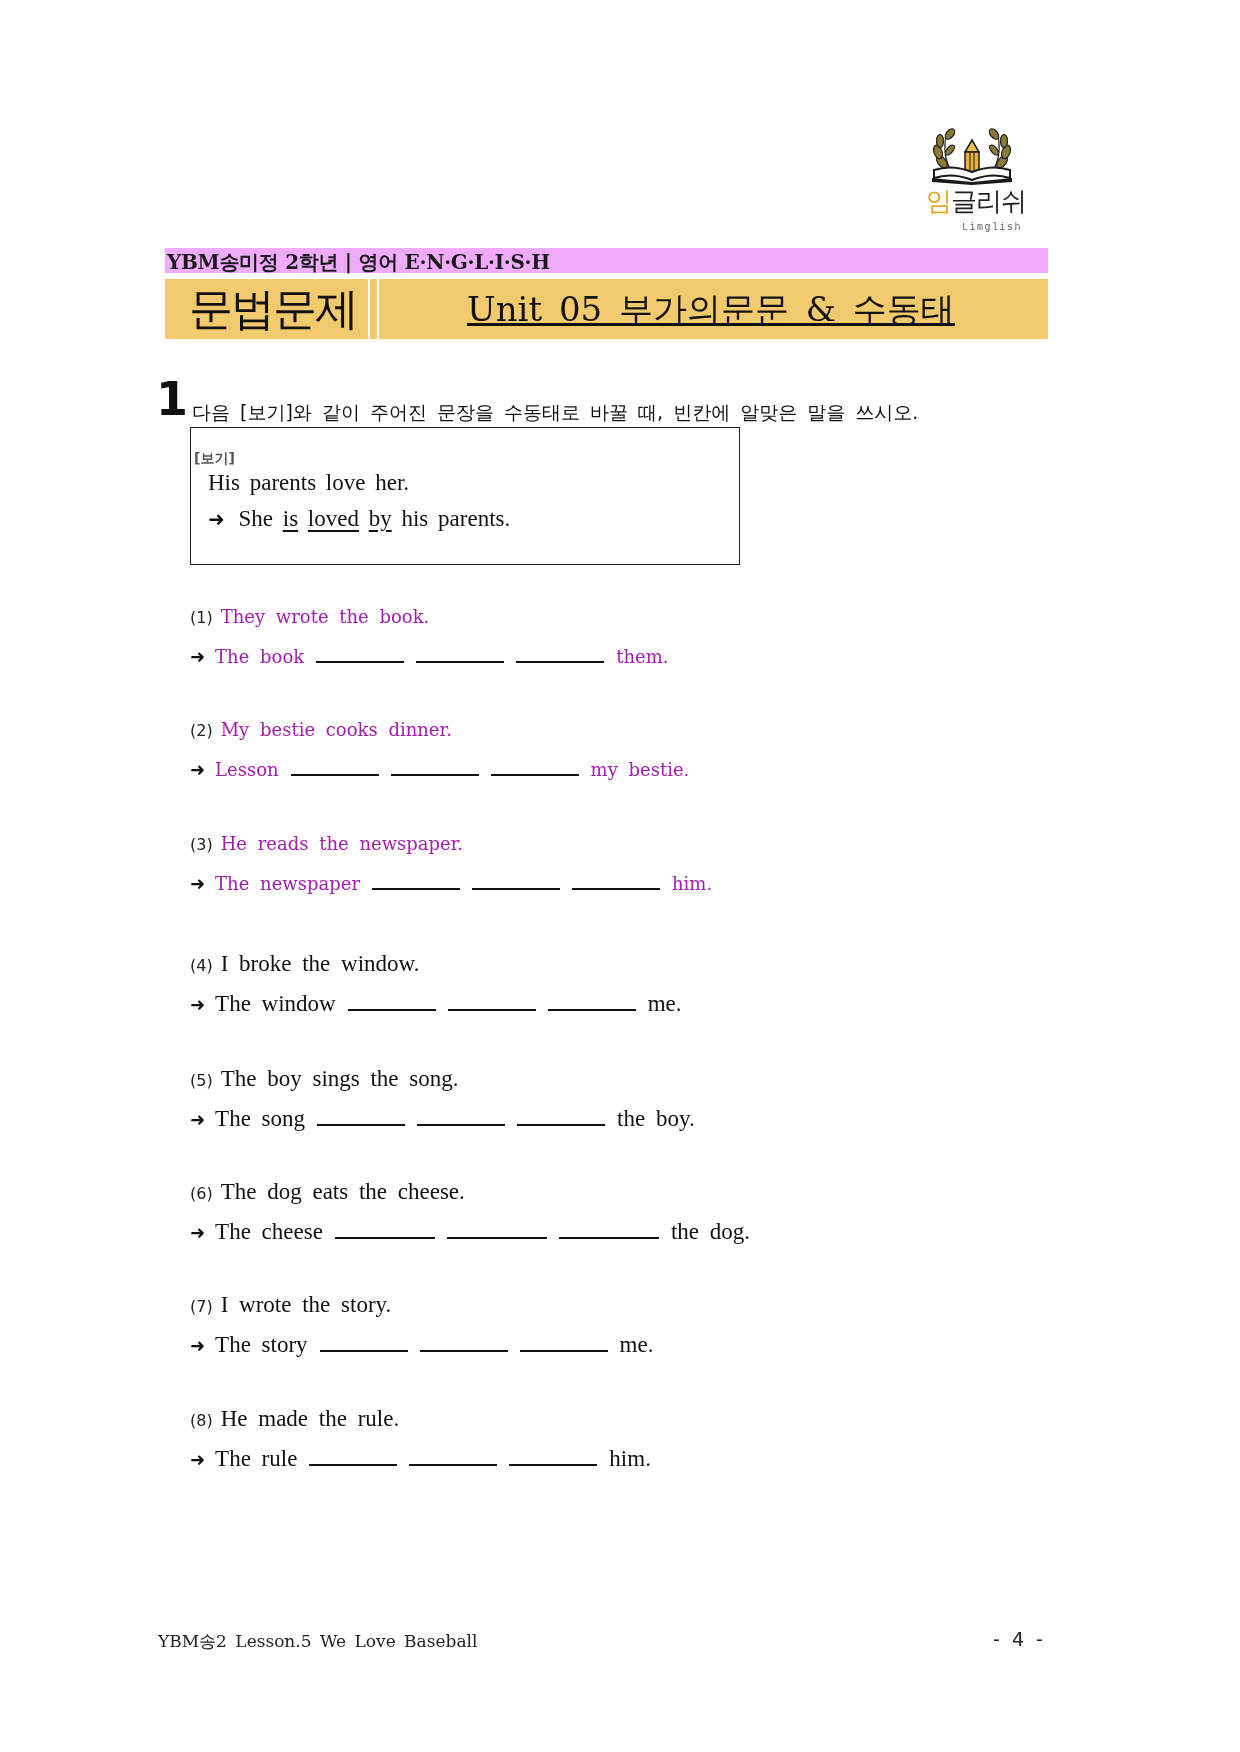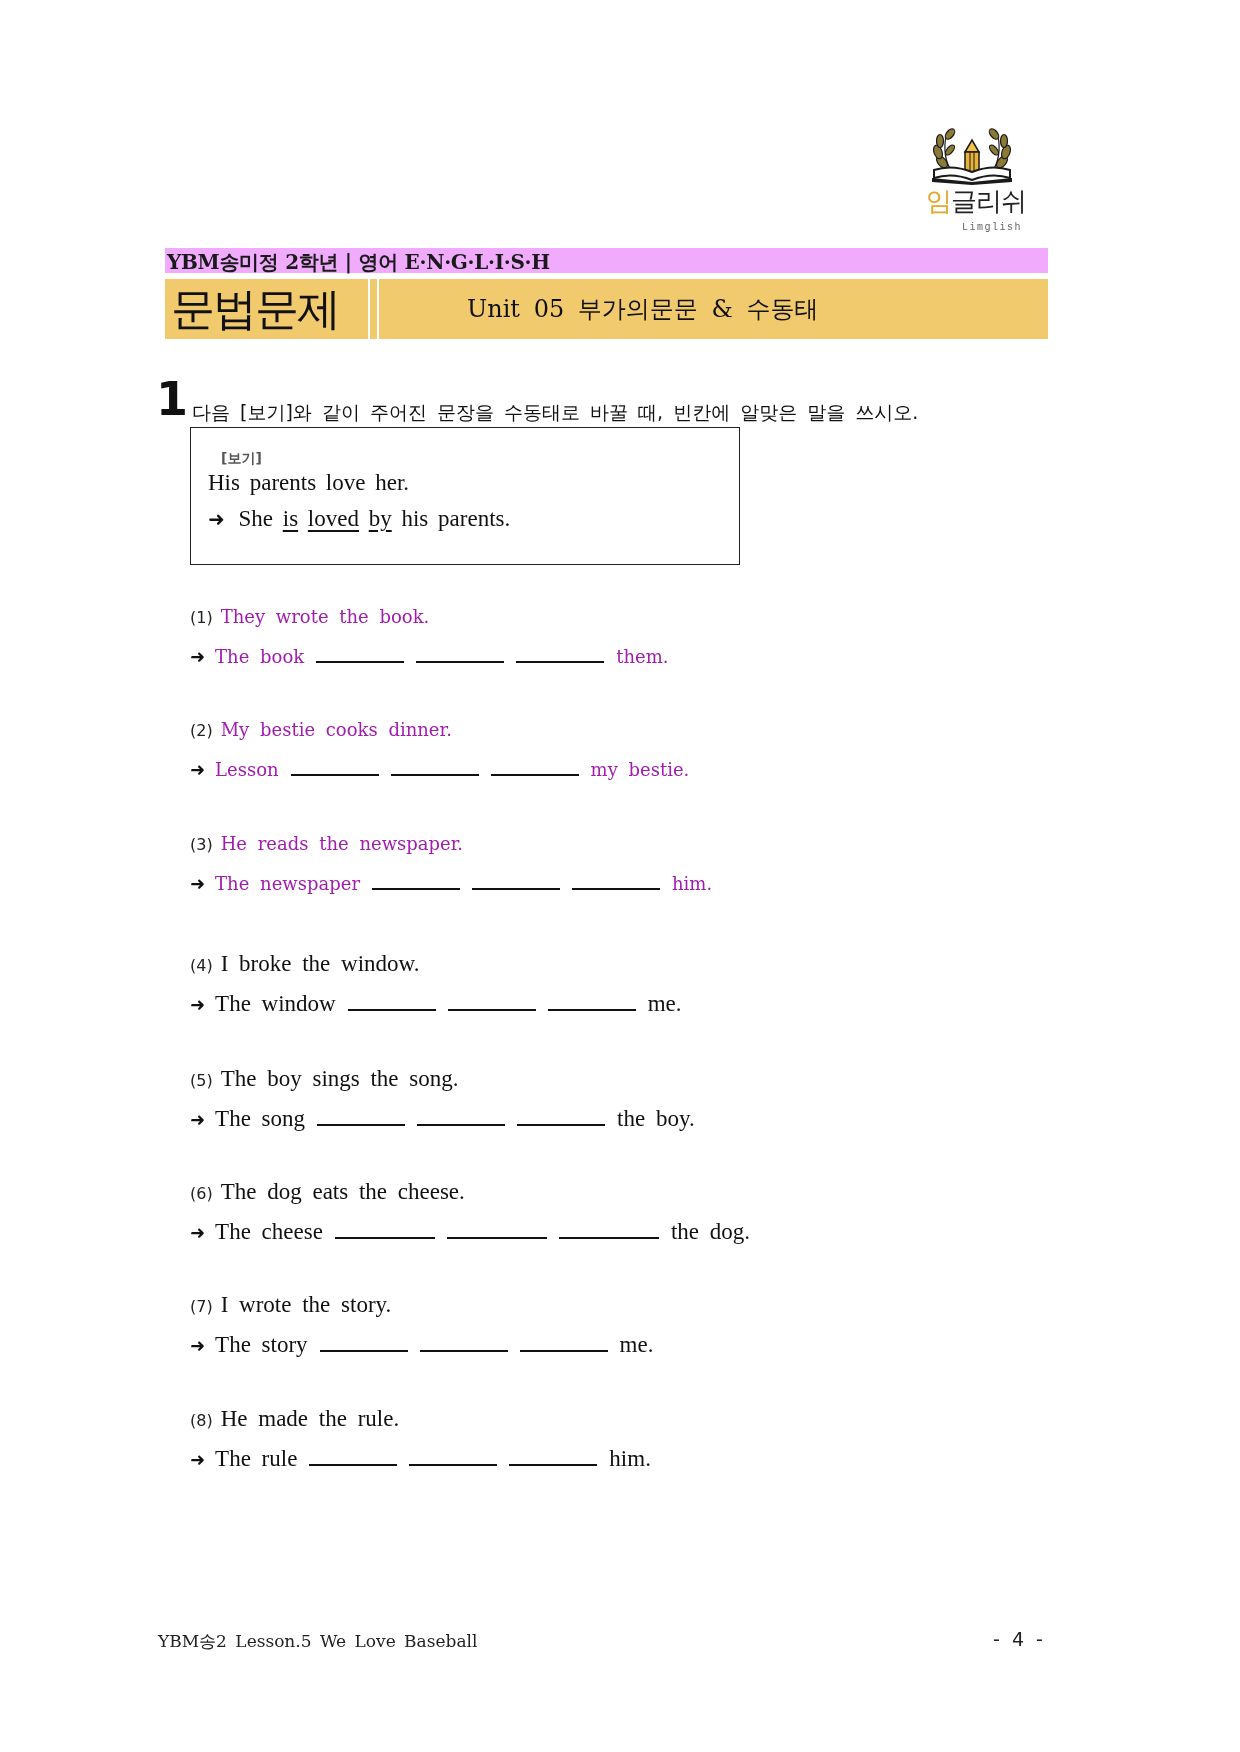--- a/index.html
+++ b/index.html
@@ -12,30 +12,30 @@
   .logo-text { position:absolute; left:4px; top:62px; font-family:"DejaVu Sans", sans-serif; font-size:26px; letter-spacing:-1px; color:#222; white-space:nowrap; }
   .logo-text .lim { color:#E3A82A; }
   .logo-sub { position:absolute; left:40px; top:92px; font-family:Liberation Mono, monospace; font-size:10px; letter-spacing:1.5px; color:#666;margin-top:8px; }
 
   
   .topbar { left:165px; top:248px; width:883px; height:25px; background:#f0abfc; }
   .topbar span { position:absolute; left:2px; top:1px; font-family:"DejaVu Serif", serif; font-weight:bold; font-size:20px; color:#1a1a1a; white-space:nowrap; letter-spacing:-0.3px; }
   .titlepanel { left:165px; top:279px; width:883px; height:60px; background:#F2CA6E; }
   .titlepanel .sep1 { position:absolute; left:203px; top:0; width:2px; height:60px; background:#fff; }
   .titlepanel .sep2 { position:absolute; left:212px; top:0; width:2px; height:60px; background:#fff; }
-  .titlepanel .left { position:absolute; left:6px; top:0px; font-family:"DejaVu Serif", serif; font-size:44px; line-height:60px; color:#111; letter-spacing:-2px; }
-  .titlepanel .right { position:absolute; left:302px; top:0px; font-family:"DejaVu Serif", serif; font-size:24px; line-height:60px; color:#111; white-space:nowrap; word-spacing:6px; }
+  .titlepanel .left { position:absolute; left:24px; top:0px; font-family:"DejaVu Serif", serif; font-size:44px; line-height:60px; color:#111; letter-spacing:-2px; }
+  .titlepanel .right { position:absolute; left:302px; top:0px; font-family:"DejaVu Serif", serif; font-size:34px; line-height:60px; color:#111; white-space:nowrap; word-spacing:6px;text-decoration:underline; }
 
   
   .qnum { left:156px; top:374px; font-family:"DejaVu Sans", sans-serif; font-weight:bold; font-size:46px; line-height:50px; color:#111; }
   .qinst { left:192px; top:400px; font-family:"DejaVu Sans", sans-serif; font-size:19px; color:#111; white-space:nowrap; word-spacing:4px; }
 
   
   .exbox { left:190px; top:427px; width:550px; height:138px; border:1.3px solid #222; box-sizing:border-box; }
-  .exlabel { position:absolute; left:30px; top:22px; font-family:"DejaVu Sans", sans-serif; font-weight:bold; font-size:14px; color:#555; }
+  .exlabel { position:absolute; left:3px; top:22px; font-family:"DejaVu Sans", sans-serif; font-weight:bold; font-size:14px; color:#555; }
   .exline { position:absolute; left:17px; font-family:"Liberation Serif", serif; font-size:23px; color:#111; white-space:nowrap; word-spacing:4px; }
   .exline u { text-decoration:underline; text-underline-offset:4px; }
   .exarrow { font-family:"DejaVu Sans", sans-serif; font-weight:bold; font-size:20px; margin-right:4px; }
 
   
   .item { left:190px; width:800px; }
   .item .q { position:absolute; left:0; top:0; white-space:nowrap; }
   .item .a { position:absolute; left:0; top:40px; white-space:nowrap; }
   .num { font-family:"DejaVu Sans", sans-serif; font-size:16px; color:#222; margin-right:8px; }
   .arrow { font-family:"DejaVu Sans", sans-serif; font-size:18px; font-weight:bold; color:#111; margin-right:10px; }

